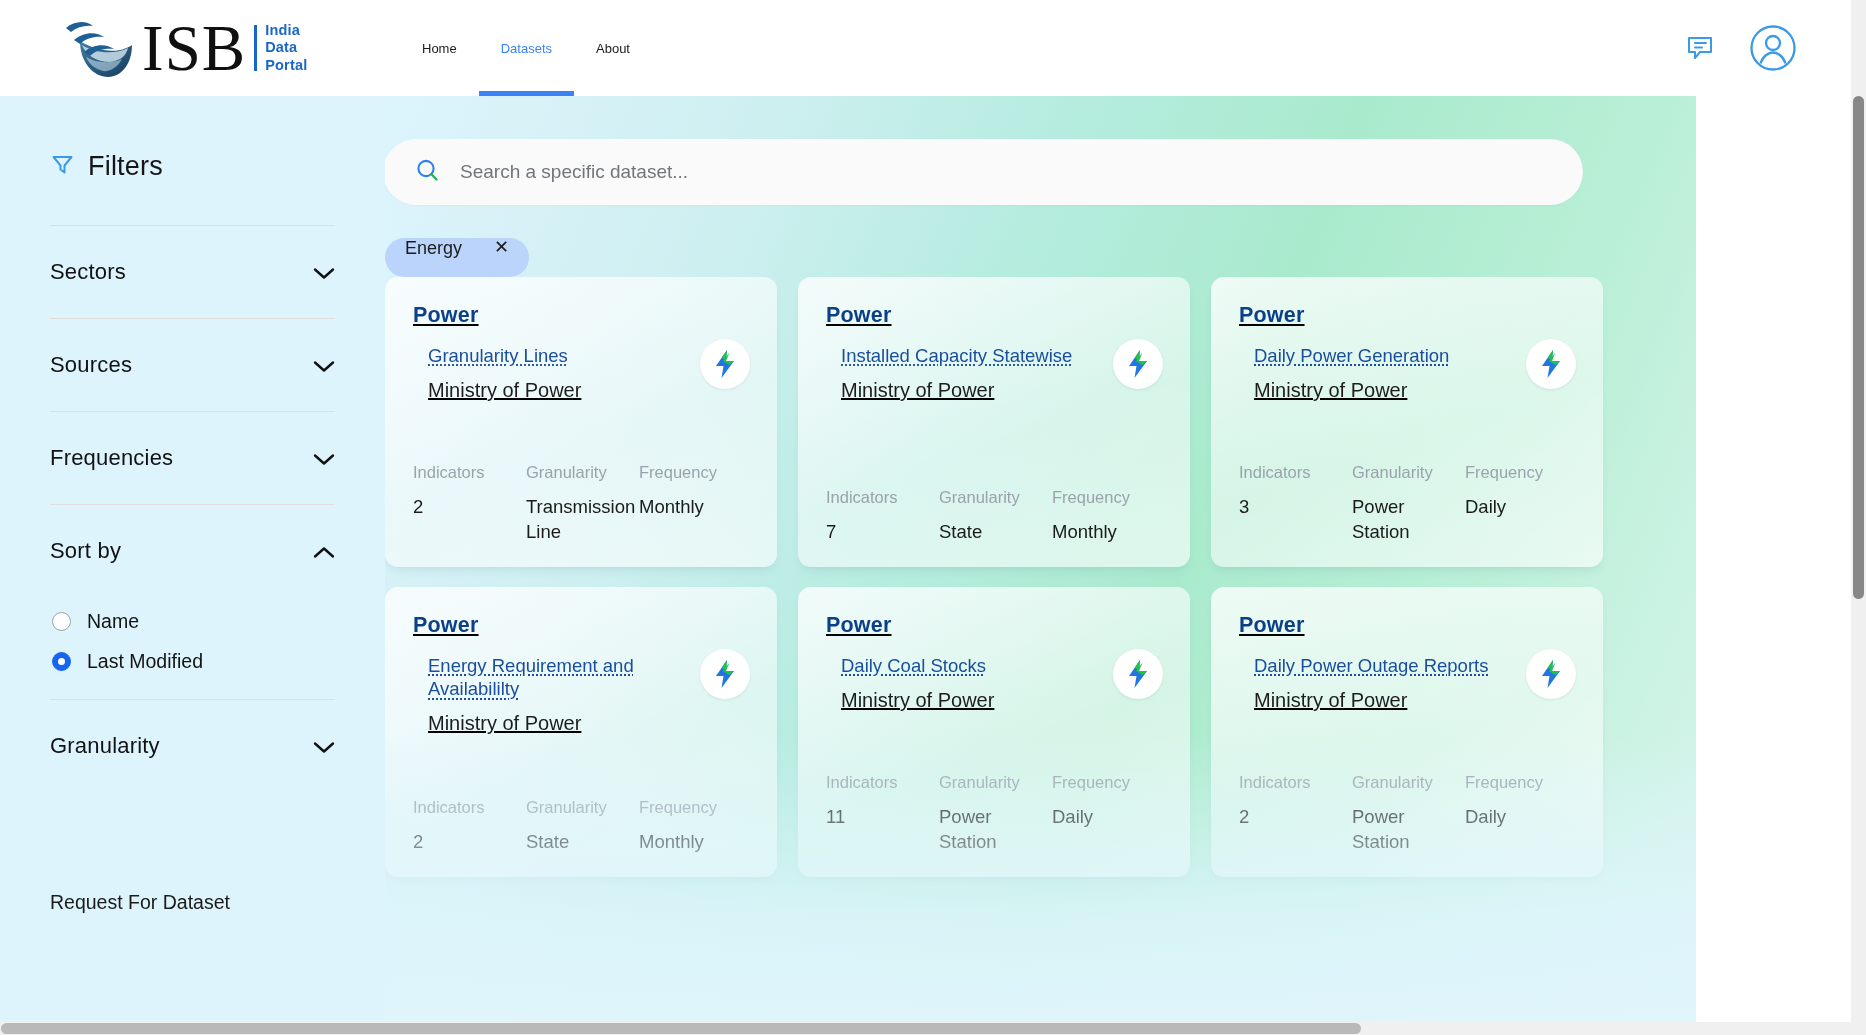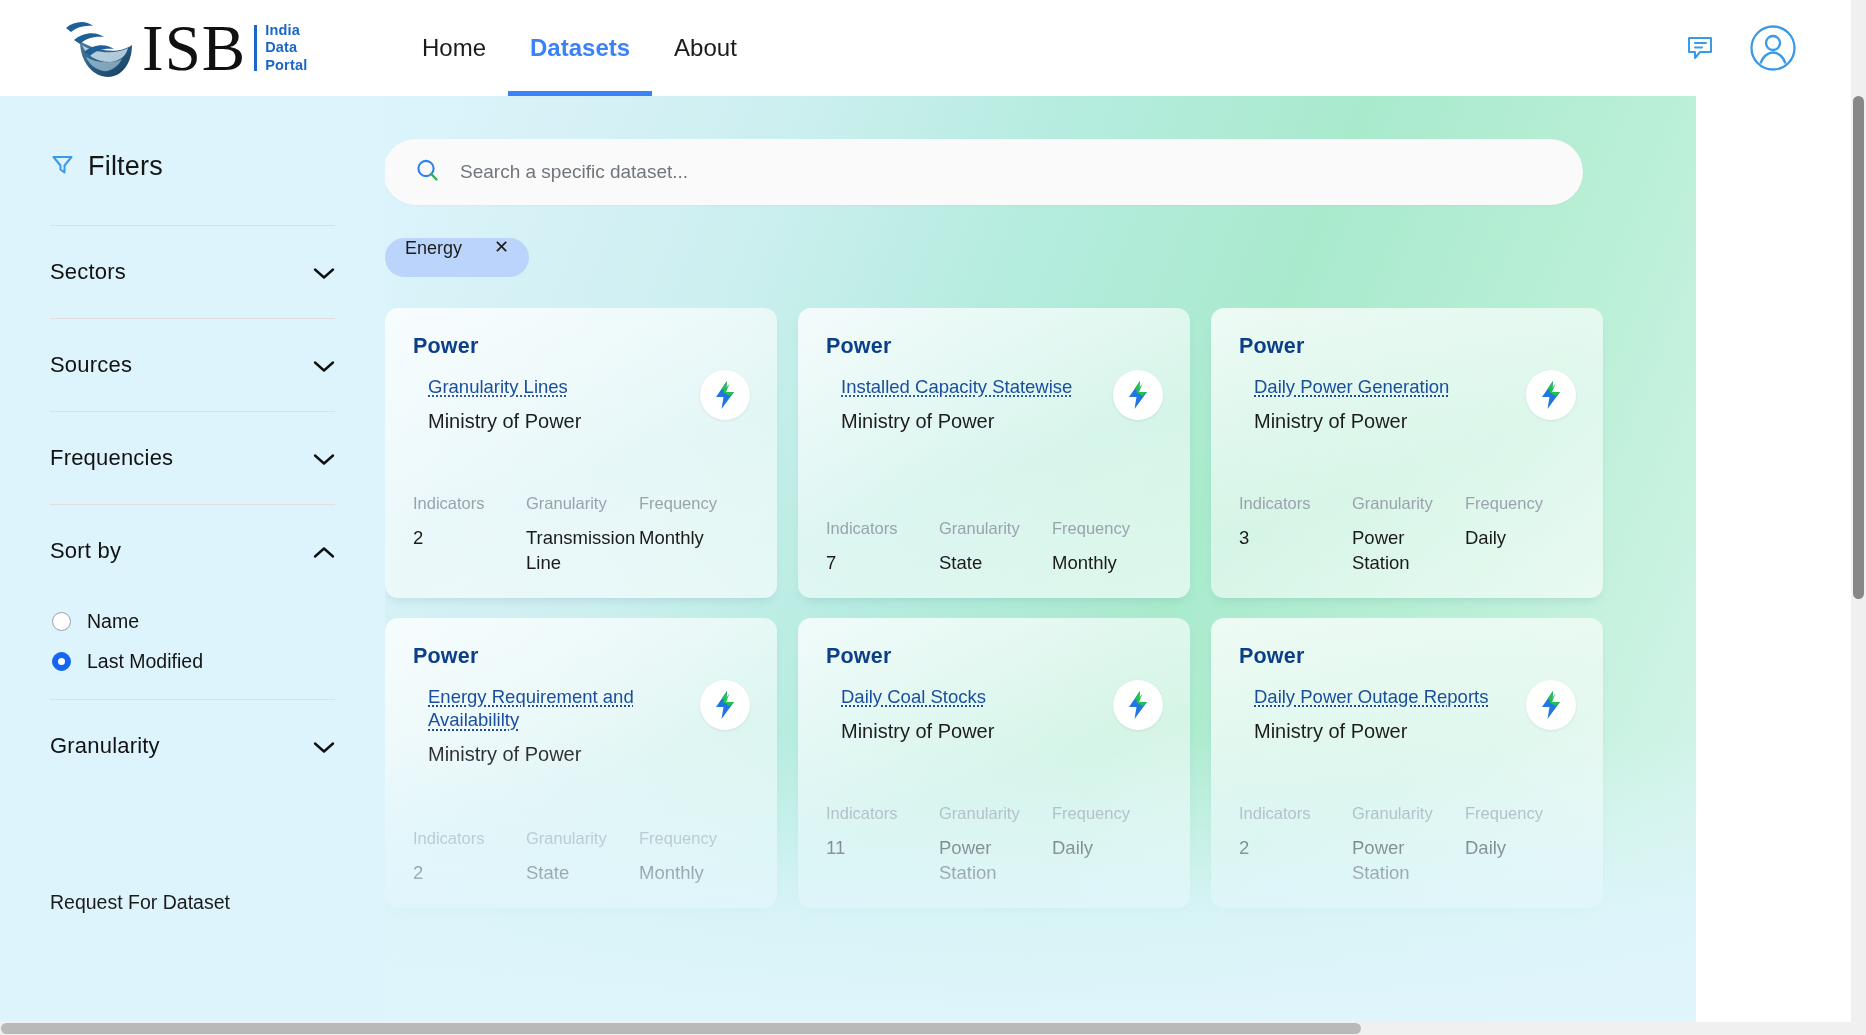--- a/index.html
+++ b/index.html
@@ -32,26 +32,26 @@
     width: 3px; height: 46px; background: #1a67c7; margin: 0 8px 0 8px;
   }
   .logo-sub {
     font-size: 14.5px; font-weight: bold; color: #1a67c7;
     line-height: 1.18; letter-spacing: .2px;
   }
 
   .nav { display: flex; align-items: flex-end; margin-left: 90px; height: 96px; }
   .nav-item {
     position: relative;
-    font-size: 24px; color: #1b1b1b;
+    font-size: 13px; color: #1b1b1b;
     padding: 0 22px; height: 96px;
     display: flex; align-items: center; justify-content: center;
     cursor: pointer; white-space: nowrap; margin-top: 19px;
   }
-  .nav-item.active { color: #3b82f6; font-weight: bold; }
+  .nav-item.active { color: #3b82f6; }
   .nav-item.active::after {
     content: ""; position: absolute; left: 0; right: 0; bottom: 0;
     height: 5px; background: #3b82f6;
   }
 
   .header-right {
     margin-left: auto; margin-right: 54px;
     display: flex; align-items: center; gap: 34px;
   }
   .icon-btn { cursor: pointer; display: flex; align-items: center; }
@@ -146,25 +146,25 @@
   .chip {
     display: inline-flex; align-items: flex-start; gap: 32px;
     background: #bbd4fb; color: #1c1c1c;
     border-radius: 22px; height: 39px; padding: 0 20px;
     font-size: 18px; cursor: pointer;
   }
   .chip-x { font-size: 18px; line-height: 1; color: #1c1c1c; cursor: pointer; }
 
   
   .grid {
-    margin-top: 31px;
     display: grid;
     grid-template-columns: repeat(3, 392px);
     column-gap: 21px;
     row-gap: 20px;
+    text-decoration: underline;
   }
   .card {
     position: relative;
     height: 290px;
     border-radius: 13px;
     background: linear-gradient(160deg, rgba(255,255,255,.80) 0%, rgba(255,255,255,.50) 55%, rgba(255,255,255,.62) 100%);
     box-shadow: 0 6px 10px -4px rgba(80,120,150,.18);
     padding: 26px 28px 0 28px;
     overflow: hidden;
   }

